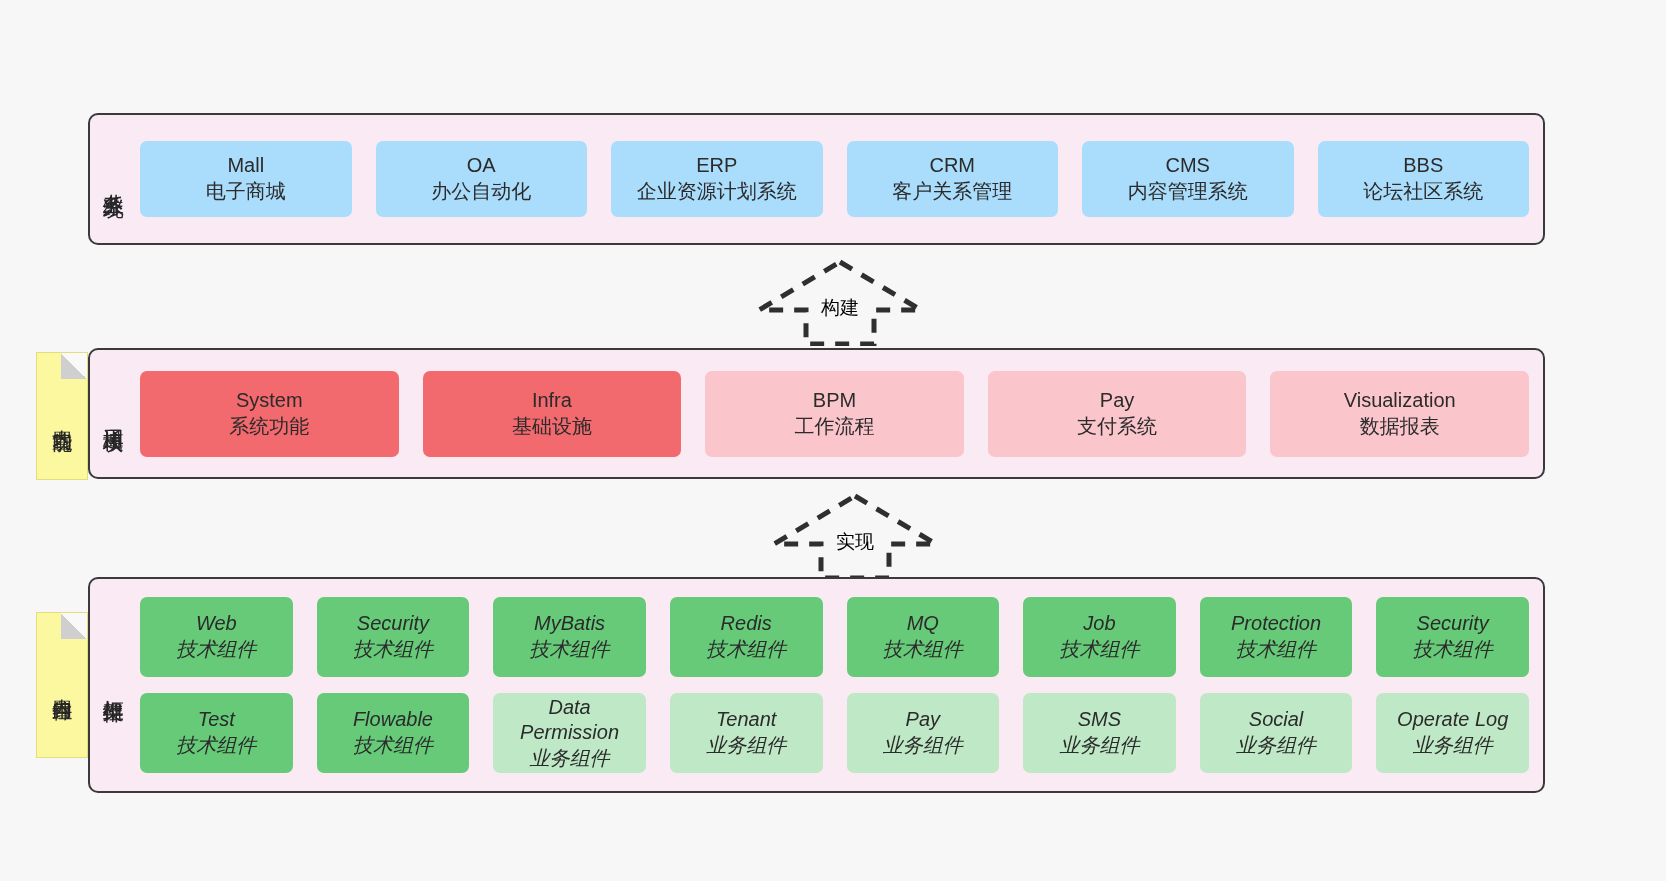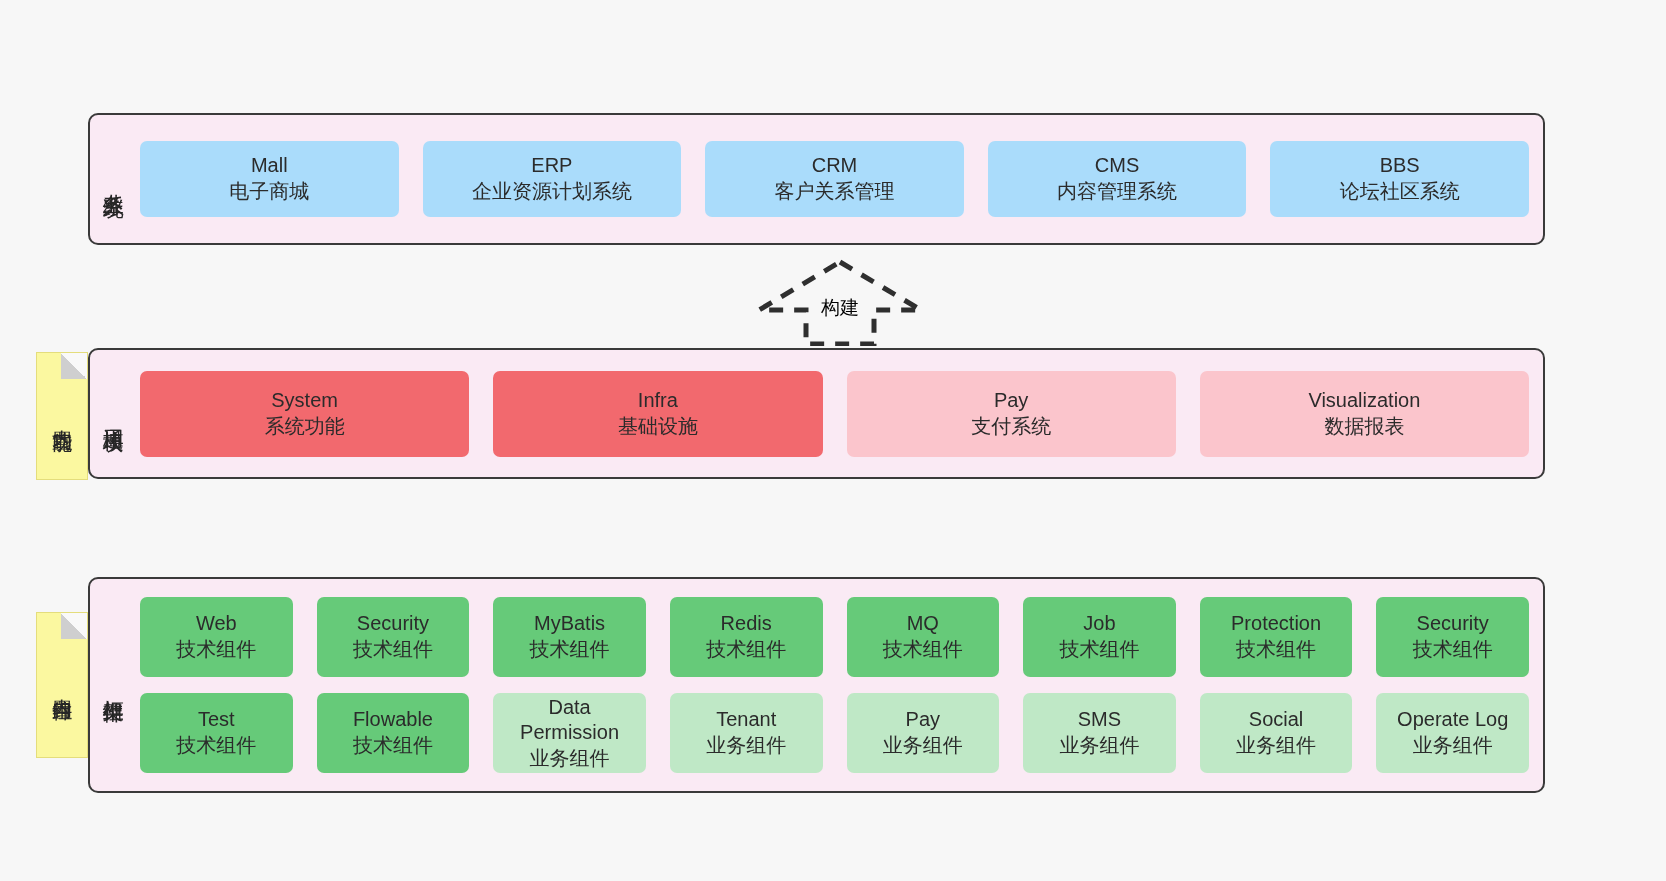--- a/index.html
+++ b/index.html
@@ -85,21 +85,21 @@
   .c-green-light { background: #bfe8c6; }
 
   
   #layer-business  { left: 88px;  top: 113px; width: 1457px; height: 132px; }
   #layer-business  .row { height: 76px; }
 
   #layer-modules   { left: 88px;  top: 348px; width: 1457px; height: 131px; }
   #layer-modules   .row { height: 86px; }
 
   #layer-framework { left: 88px;  top: 577px; width: 1457px; height: 216px; }
-  #layer-framework .row { height: 80px; }
+  #layer-framework .row { height: 80px; font-style: italic; }
 
   
   .note {
     position: absolute;
     box-sizing: border-box;
     background: #fbf8a0;
     border: 1px solid #e4dd7c;
     display: flex;
     align-items: center;
     justify-content: center;
@@ -150,20 +150,24 @@
 
   <div class="layer" id="layer-business">
     <div class="layer-title">业务系统</div>
     <div class="layer-body">
       <div class="row">
         <div class="cell c-blue">
           <span class="en">Mall</span>
           <span class="cn">电子商城</span>
         </div>
         <div class="cell c-blue">
+          <span class="en">OA</span>
+          <span class="cn">办公自动化</span>
+        </div>
+        <div class="cell c-blue">
           <span class="en">ERP</span>
           <span class="cn">企业资源计划系统</span>
         </div>
         <div class="cell c-blue">
           <span class="en">CRM</span>
           <span class="cn">客户关系管理</span>
         </div>
         <div class="cell c-blue">
           <span class="en">CMS</span>
           <span class="cn">内容管理系统</span>
@@ -193,31 +197,41 @@
       <div class="row">
         <div class="cell c-red">
           <span class="en">System</span>
           <span class="cn">系统功能</span>
         </div>
         <div class="cell c-red">
           <span class="en">Infra</span>
           <span class="cn">基础设施</span>
         </div>
         <div class="cell c-pink">
+          <span class="en">BPM</span>
+          <span class="cn">工作流程</span>
+        </div>
+        <div class="cell c-pink">
           <span class="en">Pay</span>
           <span class="cn">支付系统</span>
         </div>
         <div class="cell c-pink">
           <span class="en">Visualization</span>
           <span class="cn">数据报表</span>
         </div>
       </div>
     </div>
   </div>
 
+  <div class="arrow" id="arrow-impl">
+    <svg width="170" height="88" viewBox="0 0 170 88" fill="none" aria-hidden="true">
+      <path d="M85 4 L166 52 L119 52 L119 86 L51 86 L51 52 L4 52 Z" stroke="#2f2f2f" stroke-width="5" stroke-dasharray="14 11" stroke-linejoin="miter" fill="none"></path>
+    </svg>
+    <div class="arrow-label">实现</div>
+  </div>
 
   <div class="note" id="note-framework">
     <span>内置组件</span>
   </div>
 
   <div class="layer" id="layer-framework">
     <div class="layer-title">框架组件</div>
     <div class="layer-body">
 
       <div class="row">

